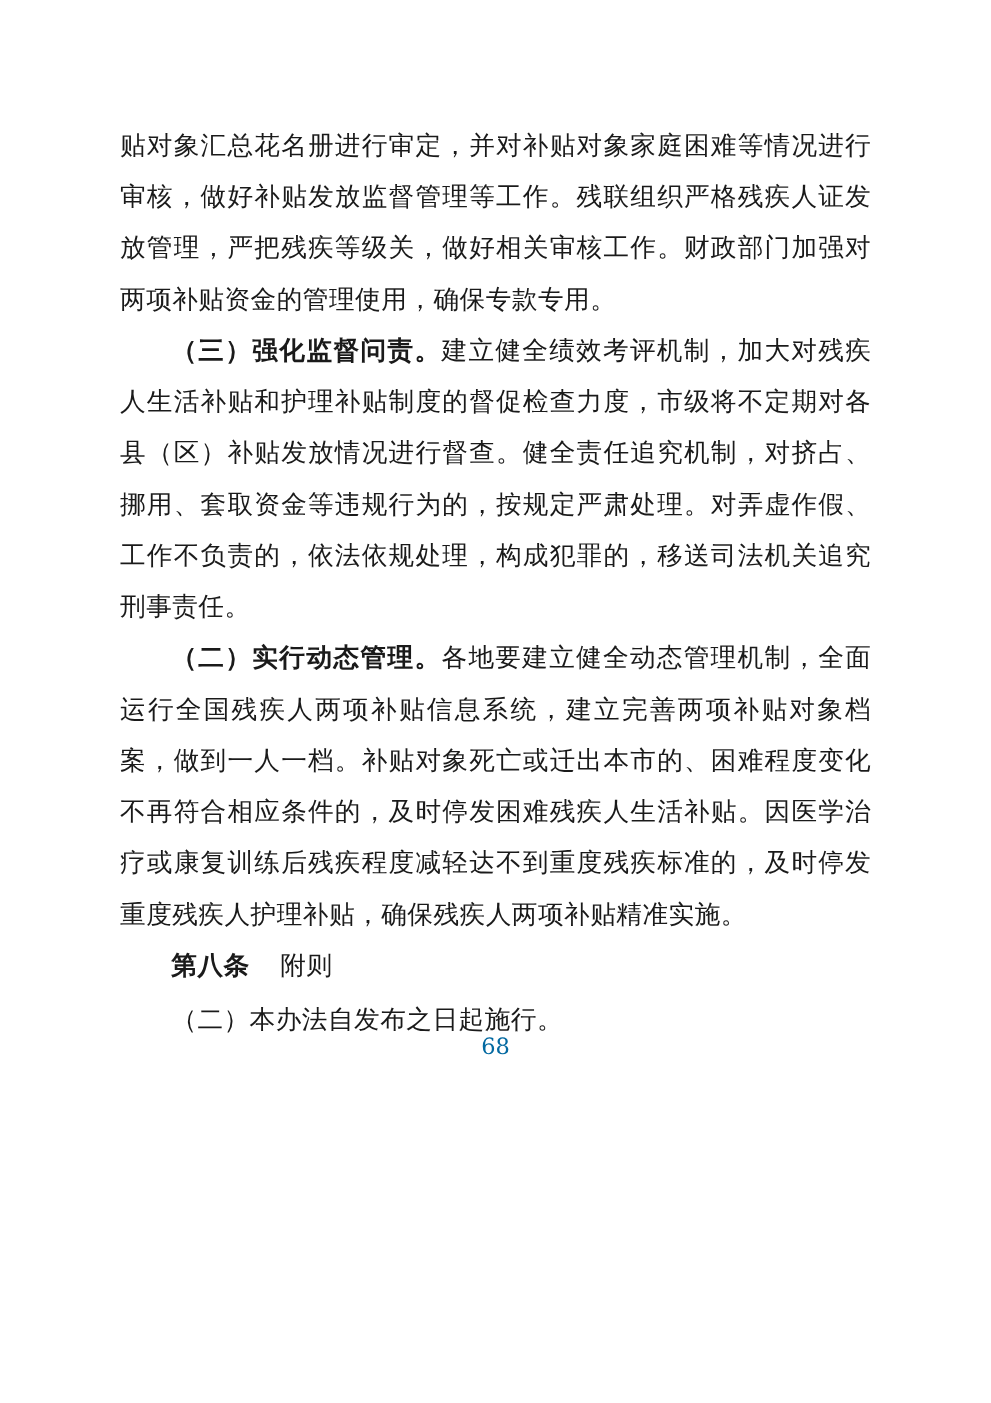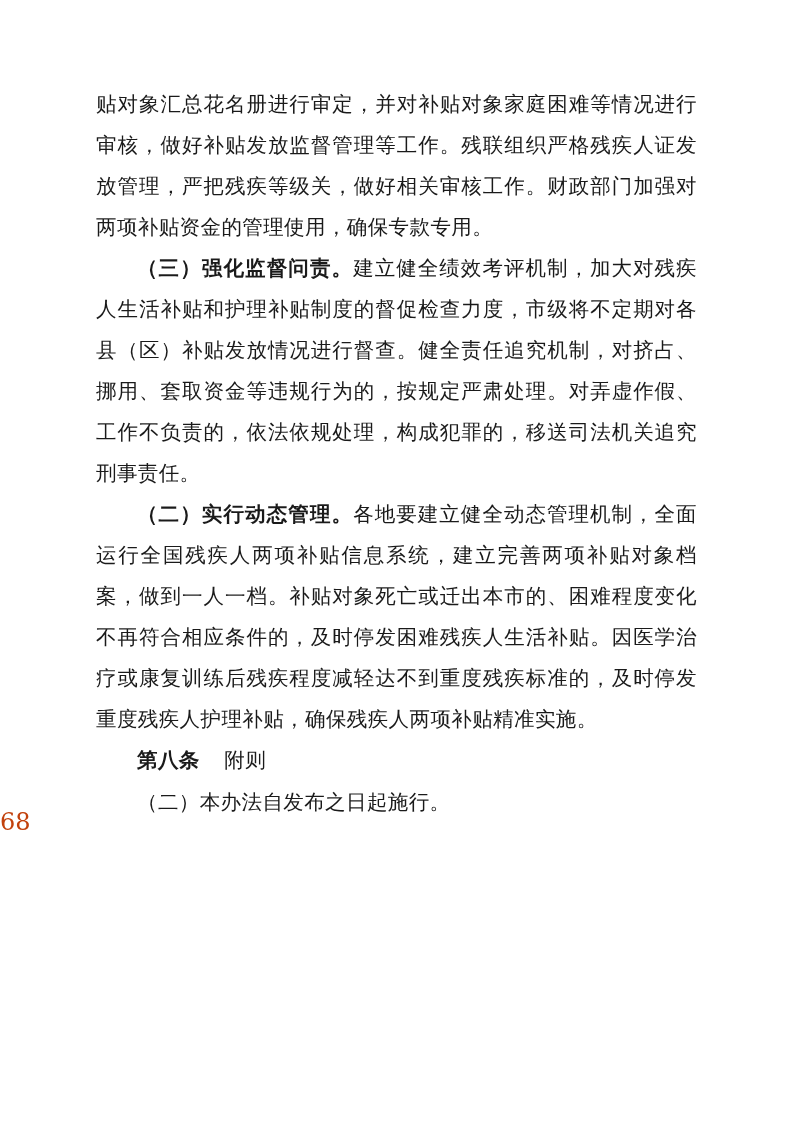--- a/index.html
+++ b/index.html
@@ -13,20 +13,21 @@
     font-family: "DejaVu Serif", "Liberation Serif", serif;
     color: #1a1a1a;
     overflow: hidden;
   }
   .page {
     position: relative;
     width: 793px;
     height: 924px;
     box-sizing: border-box;
     padding: 84px 96px 0 96px;
+    margin-top: 12px;
   }
   .doc-body {
     font-size: 20.5px;
     line-height: 41px;
     text-align: justify;
     text-justify: inter-ideograph;
     letter-spacing: 0.4px;
   }
   .para {
     margin: 0;
@@ -49,23 +50,24 @@
   }
   .gap-sm {
     display: inline-block;
     width: 1.2em;
   }
   .page-number {
     position: absolute;
     left: 0;
     right: 0;
     bottom: 88px;
-    font-size: 24px;
+    text-align: center;
+    font-size: 18px;
     font-family: "DejaVu Serif", "Liberation Serif", serif;
-    color: #c2410c;
+    color: #0369a1;
   }
 </style>
 </head>
 <body>
 
 <div class="page">
   <div class="doc-body">
 
     <p class="para">
       <span>贴对象汇总花名册进行审定，并对补贴对象家庭困难等情况进行审核，做好补贴发放监督管理等工作。残联组织严格残疾人证发放管理，严把残疾等级关，做好相关审核工作。财政部门加强对两项补贴资金的管理使用，确保专款专用。</span>

